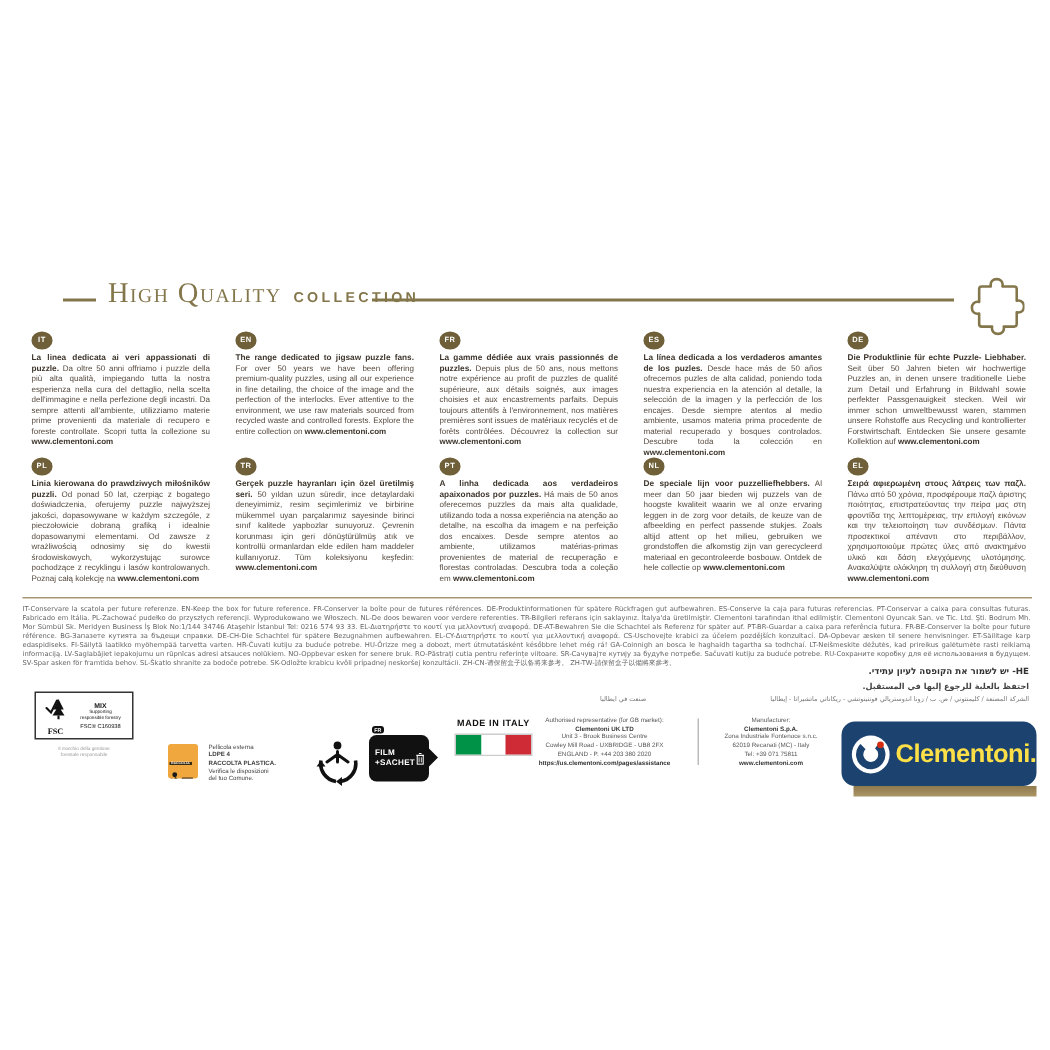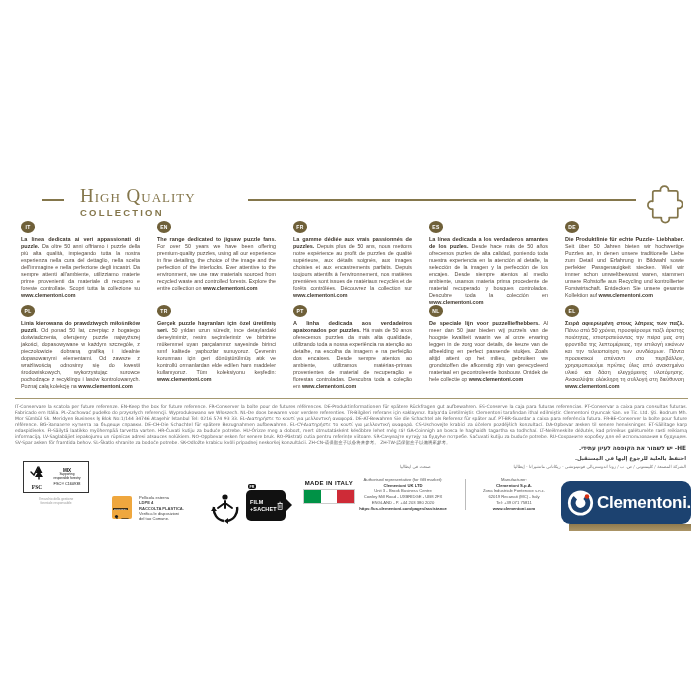--- a/index.html
+++ b/index.html
@@ -2,21 +2,21 @@
 <html><head>
 <meta charset="utf-8">
 <style>
   html,body{margin:0;padding:0;background:#fff;}
   .page{position:relative;width:700px;height:700px;background:#fff;overflow:hidden;
         font-family:"Liberation Sans",sans-serif;color:#55493e;}
   
   .rule{position:absolute;height:1.6px;background:#84764b;}
   .rule-left{left:42px;top:199px;width:22px;}
   .rule-right{left:248px;top:199px;width:388px;}
-  .title-text{position:absolute;left:72px;top:185px;display:flex;align-items:baseline;white-space:nowrap;flex-direction:column;}
+  .title-text{position:absolute;left:72px;top:185px;display:flex;align-items:baseline;white-space:nowrap;}
   .title-serif{font-family:"Liberation Serif",serif;font-variant:small-caps;font-size:19px;
                letter-spacing:1px;color:#84764b;font-weight:400;}
   .title-caps{font-size:9.5px;font-weight:700;letter-spacing:2.2px;color:#84764b;margin-left:8px;}
   .puzzle-icon{position:absolute;left:645px;top:183px;}
   
   .lang-row{position:absolute;left:0;width:700px;}
   .row1{top:221px;} .row2{top:305px;}
   .lang-col{position:absolute;width:119px;}
   .c0{left:21px;} .c1{left:157px;} .c2{left:293px;} .c3{left:429px;} .c4{left:565px;}
   .badge{width:14px;height:11.5px;border-radius:50%;background:#6f6039;color:#fff;
@@ -67,21 +67,21 @@
   .mii-label{font-size:6px;font-weight:700;letter-spacing:.4px;color:#111;white-space:nowrap;}
   .flag{margin:3px auto 0;width:52px;height:15px;display:flex;border:.5px solid #ccc;box-sizing:border-box;}
   .flag div{flex:1;}
   .contact{position:absolute;top:477px;font-size:4.2px;line-height:5.7px;color:#555;text-align:center;}
   .contact .b{font-weight:700;color:#333;}
   .uk-block{left:348px;width:110px;}
   .mfr-block{left:472px;width:84px;}
   .v-divider{position:absolute;left:465px;top:479px;width:1px;height:31px;background:#bbb;}
   .clem-logo{position:absolute;left:561px;top:481px;width:130px;height:43px;background:#1c4270;
              border-radius:9px;display:flex;align-items:center;padding-left:6px;box-sizing:border-box;}
-  .clem-word{color:#ffffff;font-weight:700;font-size:17px;letter-spacing:-.3px;margin-left:3px;
+  .clem-word{color:#fde047;font-weight:700;font-size:17px;letter-spacing:-.3px;margin-left:3px;
              font-family:"Liberation Sans",sans-serif;}
   .gold-bar{position:absolute;left:569px;top:524px;width:122px;height:7px;
             background:linear-gradient(#8f7a4e,#ac9566);}
 </style>
 </head>
 <body>
 
 <div class="page">
 
   <div class="rule rule-left"></div>

